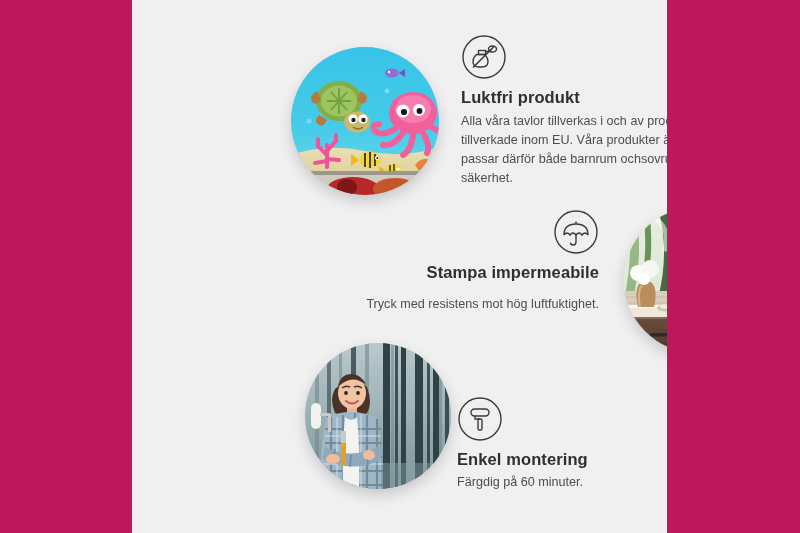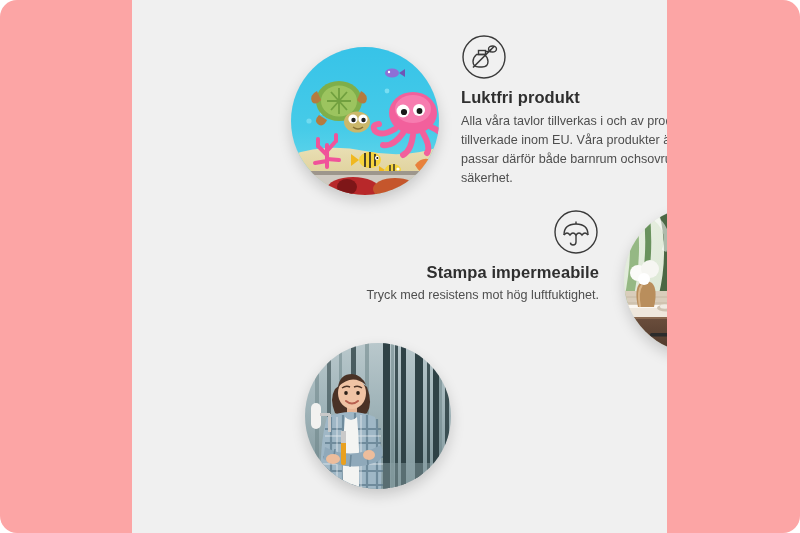--- a/index.html
+++ b/index.html
@@ -10,22 +10,21 @@
     height: 533px;
     overflow: hidden;
     background: #ffffff;
     font-family: "Liberation Sans", sans-serif;
   }
 
   .page {
     position: relative;
     width: 800px;
     height: 533px;
-    background: #fca5a5;
-    border-radius: 17px;
+    background: #be185d;
   }
 
   
   .panel {
     position: absolute;
     left: 132px;
     top: 0;
     width: 535px;
     height: 533px;
     background: #f0f0f0;
@@ -71,21 +70,21 @@
     margin-top: 7px;
   }
 
   .feat-desc {
     font-size: 12.6px;
     color: #4e4e4e;
     line-height: 1.52;
     margin-top: 4px;
   }
   .feature-1 .feat-desc { width: 292px; }
-  .feature-2 .feat-desc { margin-top: 3px; }
+  .feature-2 .feat-desc { margin-top: 12px; }
   .feature-3 .feat-desc { margin-top: 3px; }
 </style>
 </head>
 <body>
 
 <div class="page">
   <div class="panel">
 
     <div class="circle-img img-ocean">
       <svg viewBox="0 0 148 148" preserveAspectRatio="xMidYMid slice" aria-hidden="true">
@@ -372,15 +371,30 @@
 
           <line x1="23" y1="12.5" x2="23" y2="15" stroke="#3a3a3a" stroke-width="1.4"></line>
 
           <path d="M23 26 v7 q0 3 -3 3 q-2.4 0 -2.6 -2.4" fill="none" stroke="#3a3a3a" stroke-width="1.4"></path>
         </svg>
       </span>
       <div class="feat-title">Stampa impermeabile</div>
       <div class="feat-desc">Tryck med resistens mot hög luftfuktighet.</div>
     </div>
 
+    <div class="feature feature-3">
+      <span class="icon-wrap">
+        <svg viewBox="0 0 46 46" aria-hidden="true">
+          <circle cx="23" cy="23" r="21" fill="none" stroke="#3a3a3a" stroke-width="1.4"></circle>
+
+          <rect x="14" y="13" width="18" height="7" rx="3.5" fill="none" stroke="#3a3a3a" stroke-width="1.4"></rect>
+
+          <path d="M18 20 v3 h5" fill="none" stroke="#3a3a3a" stroke-width="1.4"></path>
+
+          <rect x="21" y="23" width="4" height="11" rx="1.6" fill="none" stroke="#3a3a3a" stroke-width="1.4"></rect>
+        </svg>
+      </span>
+      <div class="feat-title">Enkel montering</div>
+      <div class="feat-desc">Färgdig på 60 minuter.</div>
+    </div>
 
   </div>
 </div>
 
 </body></html>

